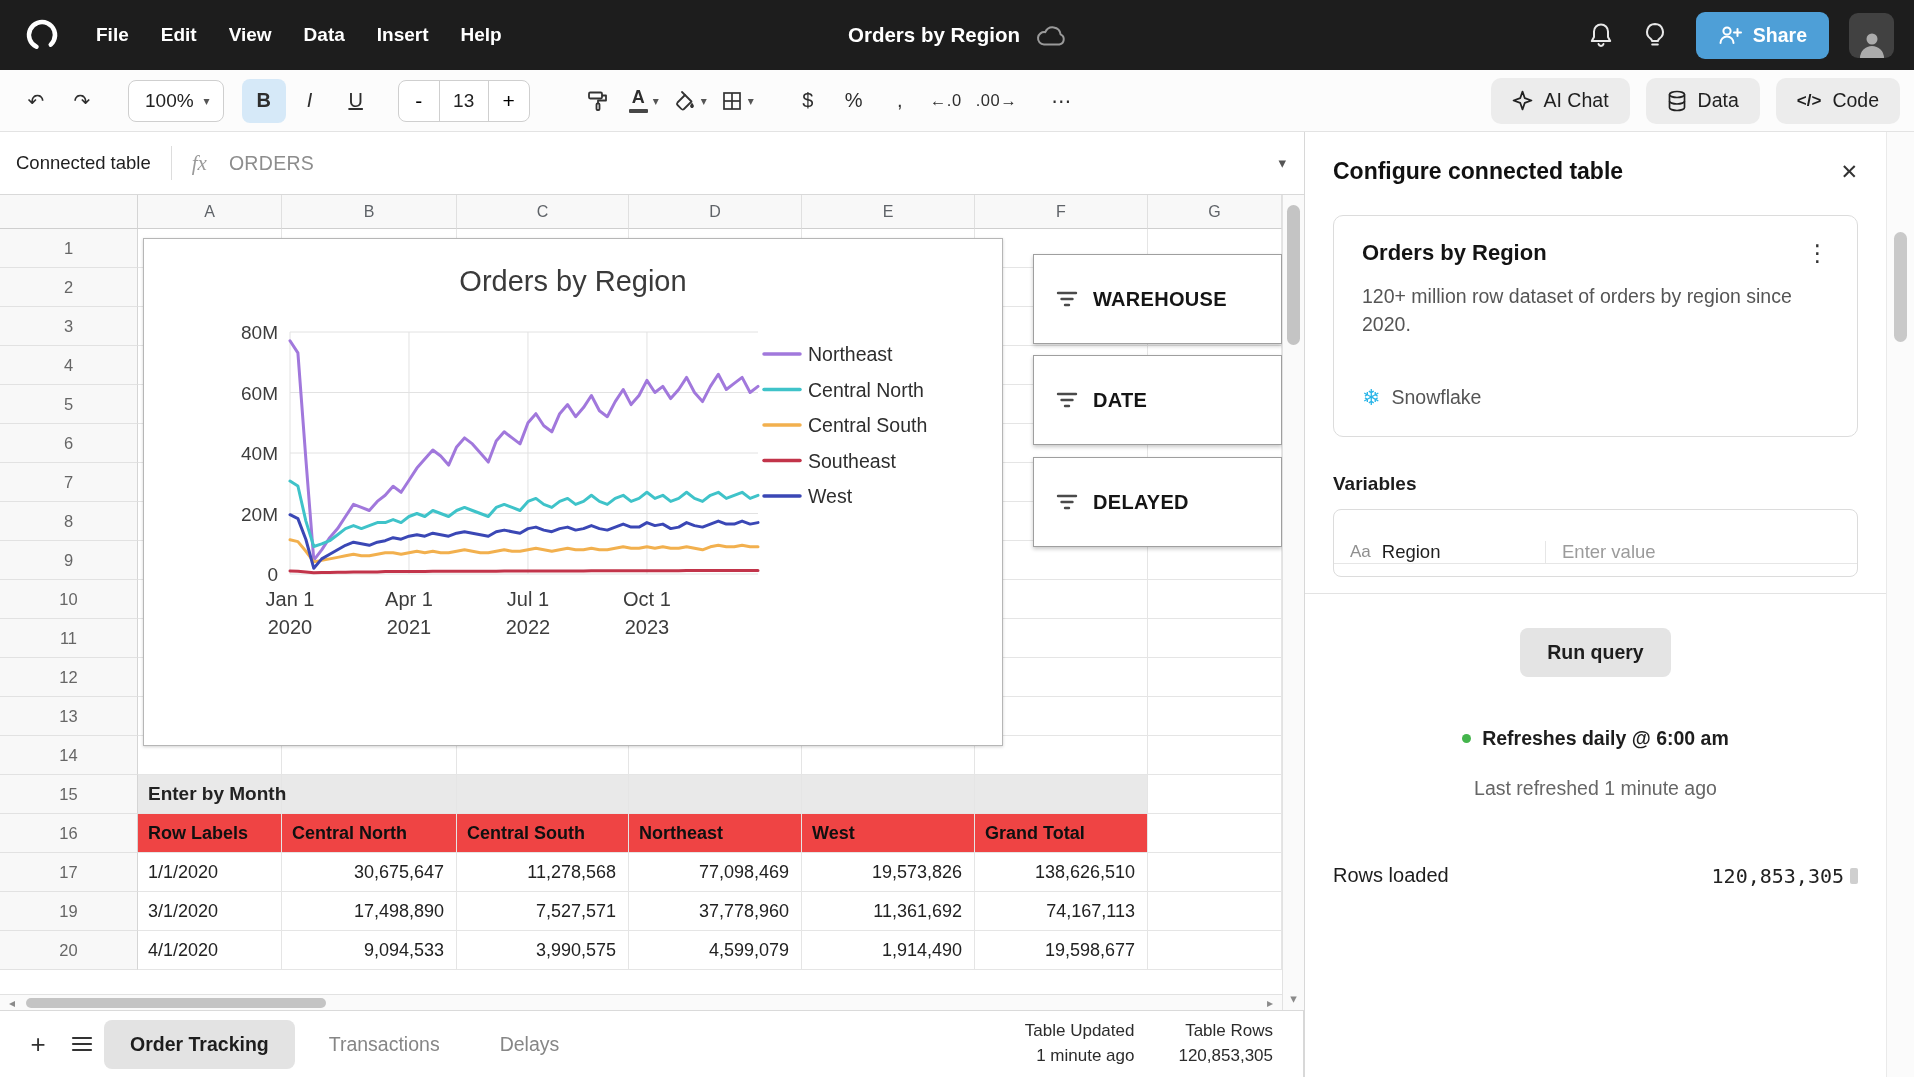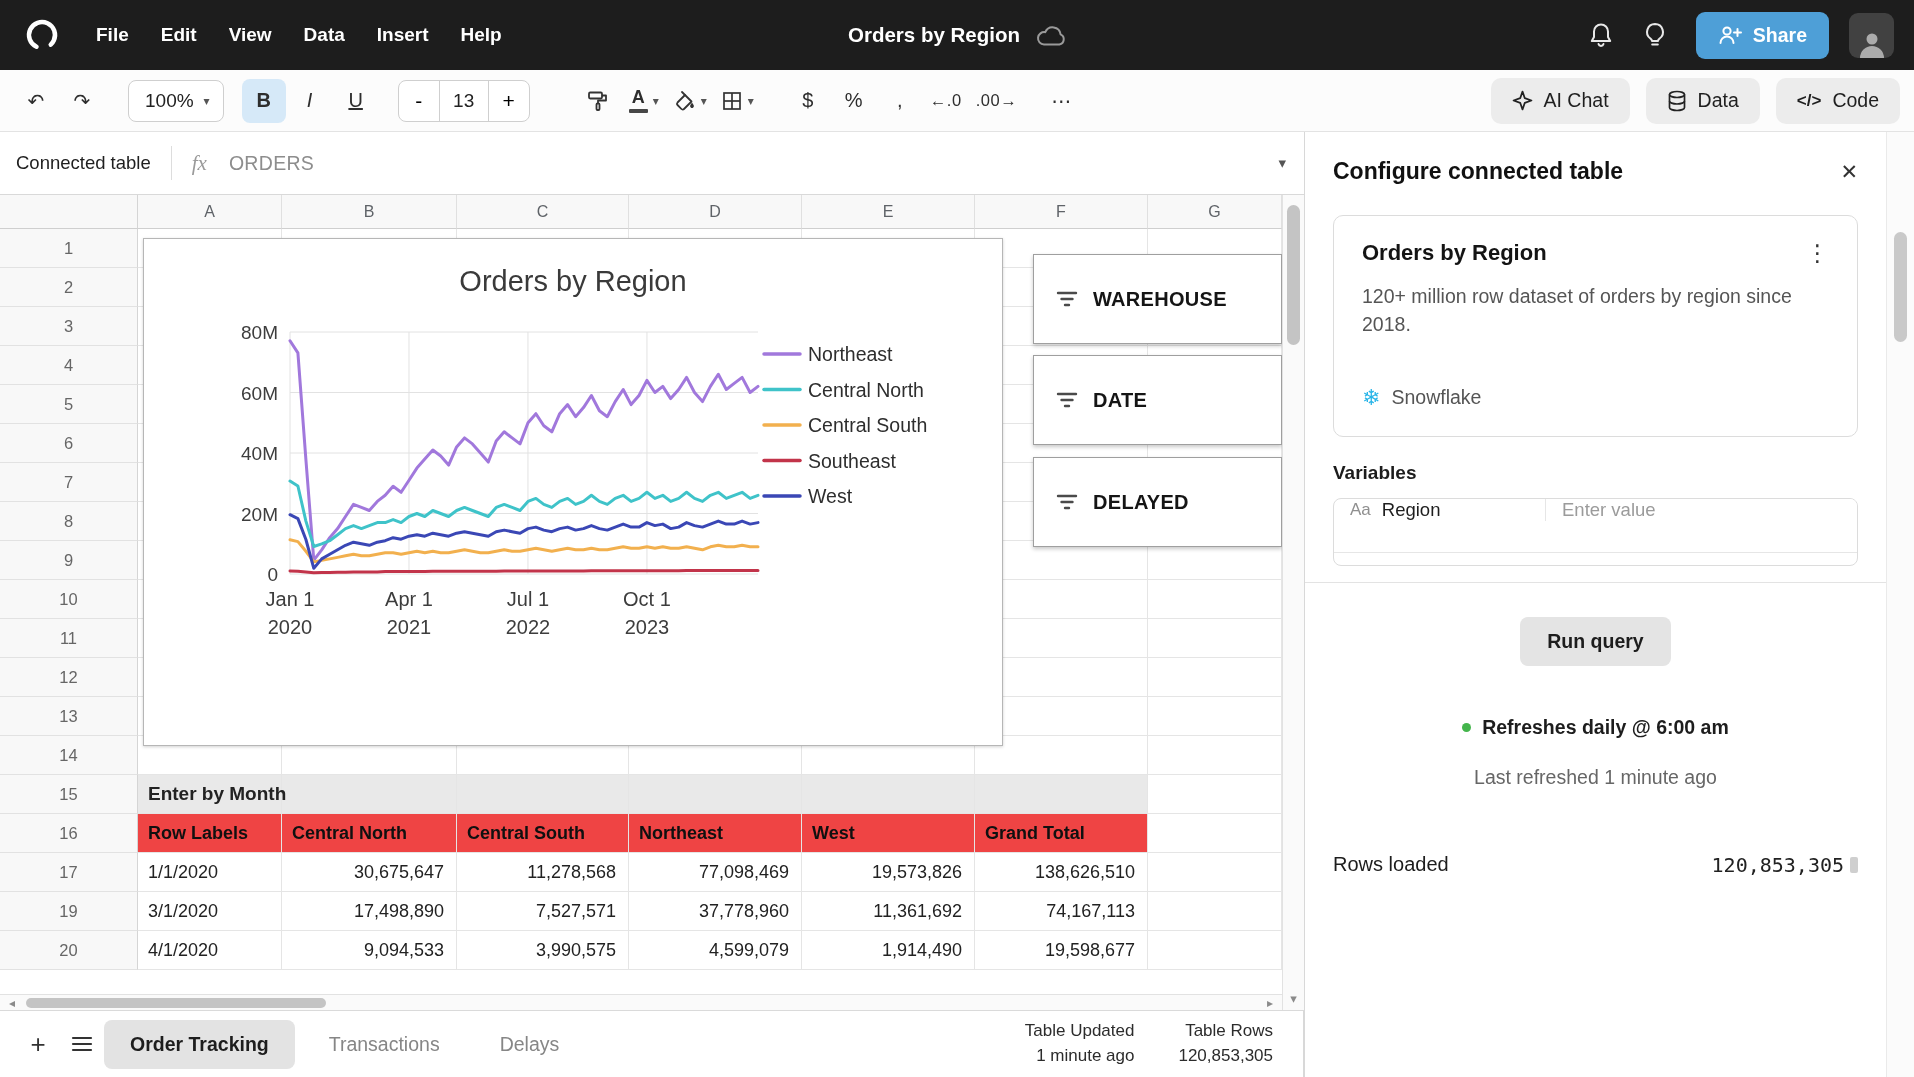--- a/index.html
+++ b/index.html
@@ -87,23 +87,23 @@
   .panel-head { display:flex; justify-content:space-between; align-items:center; }
   .panel-title { font-size:23px; font-weight:700; color:#111; }
   .close-btn { font-size:21px; color:#333; background:none; border:none; font-family:"DejaVu Sans",sans-serif; }
   .src-card { margin-top:30px; border:1px solid #dcdcdc; border-radius:10px; padding:24px 28px 26px; }
   .src-head { display:flex; justify-content:space-between; align-items:center; }
   .src-title { font-size:22px; font-weight:700; color:#141414; }
   .kebab { font-size:23px; color:#333; background:none; border:none; font-family:"DejaVu Sans",sans-serif; }
   .src-desc { margin-top:16px; font-size:19.5px; line-height:1.45; color:#555; max-width:452px; }
   .src-source { margin-top:46px; display:flex; align-items:center; gap:11px; font-size:19.5px; color:#555; }
   .snowflake { color:#29b5e8; font-size:22px; }
-  .vars-label { margin-top:25px; font-size:19px; font-weight:700; color:#1c1c1c; }
+  .vars-label { margin-top:36px; font-size:19px; font-weight:700; color:#1c1c1c; }
   .vars-box { margin-top:14px; border:1px solid #dcdcdc; border-radius:8px; height:68px; overflow:hidden; }
-  .var-row { height:54px; display:flex; align-items:flex-start; border-bottom:1px solid #e6e6e6; }
+  .var-row { height:54px; display:flex; align-items:flex-end; border-bottom:1px solid #e6e6e6; }
   .var-partial { height:13px; }
   .var-name { width:212px; display:flex; align-items:center; gap:11px; padding-left:16px; border-right:1px solid #e6e6e6; font-size:18.5px; color:#1e1e1e; }
   .var-type { color:#8f8f8f; font-size:17px; }
   .var-input { flex:1; border:none; outline:none; padding-left:16px; font-size:18.5px; font-family:inherit; color:#222; }
   .var-input::placeholder { color:#9b9b9b; }
   .panel-divider { height:1px; background:#e3e3e3; margin:16px -28px 0; }
   .run-row { margin-top:34px; text-align:center; }
   .run-btn { background:#e4e4e4; border:none; border-radius:8px; padding:13px 27px; font-size:19.5px; font-weight:700; color:#1d1d1d; font-family:inherit; }
   .refresh-row { margin-top:50px; display:flex; align-items:center; justify-content:center; gap:11px; font-size:19.5px; font-weight:600; color:#1d1d1d; }
   .green-dot { width:9px; height:9px; border-radius:50%; background:#44b54c; flex:none; }
@@ -579,21 +579,21 @@
     <div class="panel-head">
       <span class="panel-title">Configure connected table</span>
       <button class="close-btn">✕</button>
     </div>
 
     <div class="src-card">
       <div class="src-head">
         <span class="src-title">Orders by Region</span>
         <button class="kebab">⋮</button>
       </div>
-      <p class="src-desc">120+ million row dataset of orders by region since 2018.</p>
+      <p class="src-desc">120+ million row dataset of orders by region since 2020.</p>
       <div class="src-source">
         <span class="snowflake glyph">❄</span>
         <span>Snowflake</span>
       </div>
     </div>
 
     <div class="vars-label">Variables</div>
     <div class="vars-box">
       <div class="var-row">
         <div class="var-name">

